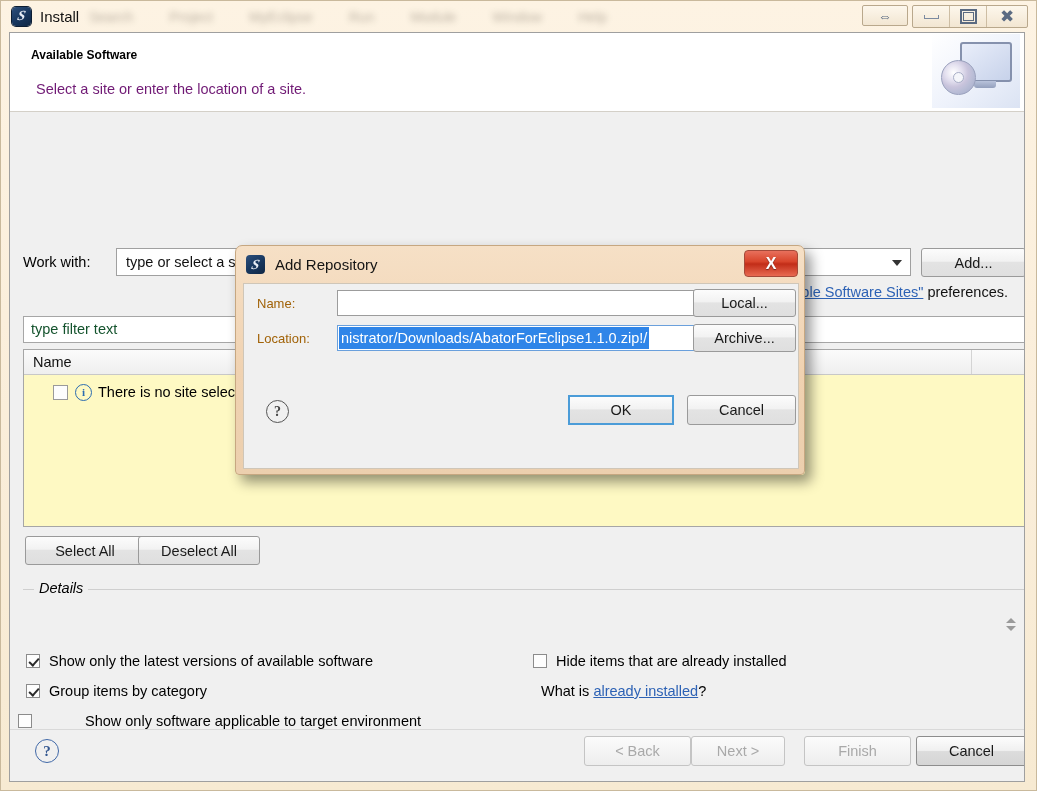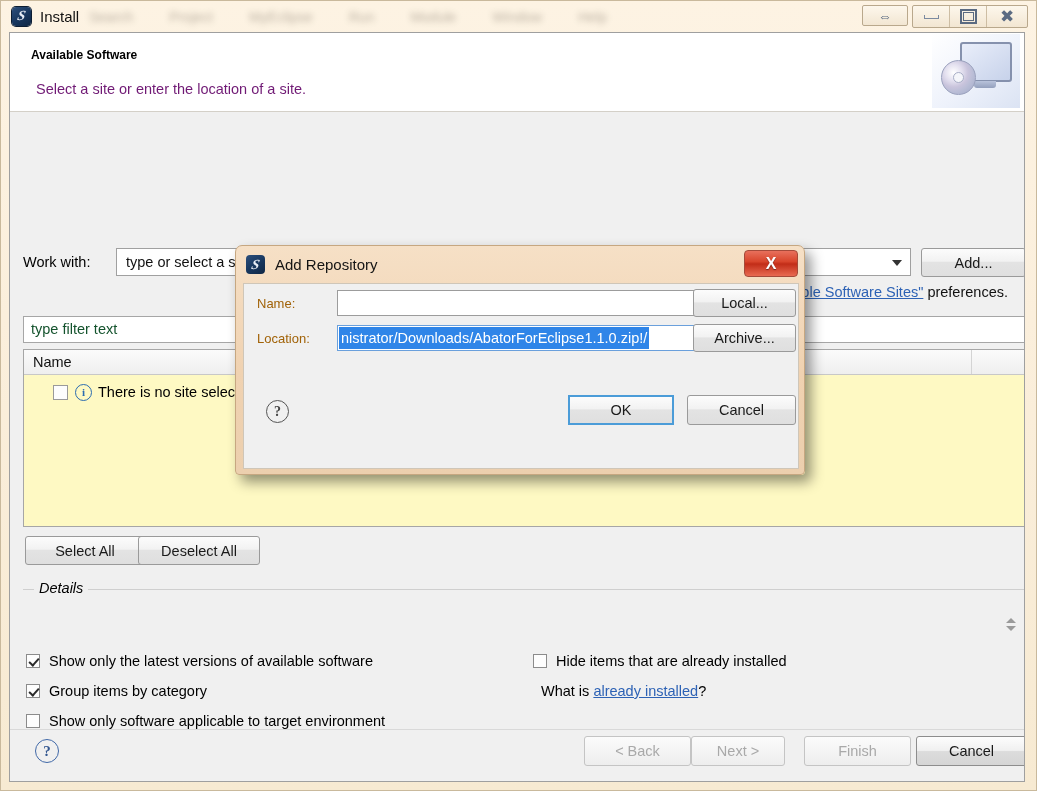--- a/index.html
+++ b/index.html
@@ -284,21 +284,21 @@
   }
   .cb.checked::after {
     content:"";
     position:absolute; left:3.5px; top:0.5px;
     width:4px; height:8px;
     border:solid #2a2a2a; border-width:0 2px 2px 0;
     transform: rotate(42deg);
   }
   #opt1 { left:16px; top:541px;}
   #opt2 { left:16px; top:571px;}
-  #opt3 { left:16px; top:601px;}
+  #opt3 { left:8px; top:601px;gap:44px;}
   #opt4 { left:16px; top:631px;}
   #opt5 { left:523px; top:541px;}
   #whatis-line { position:absolute; left:531px; top:571px; font-size:14.5px;}
 
   
   #page-footer {
     position:relative;
     height: 52px;
     background:#f0f0f0;
     border-top:1px solid #d9d9d9;

